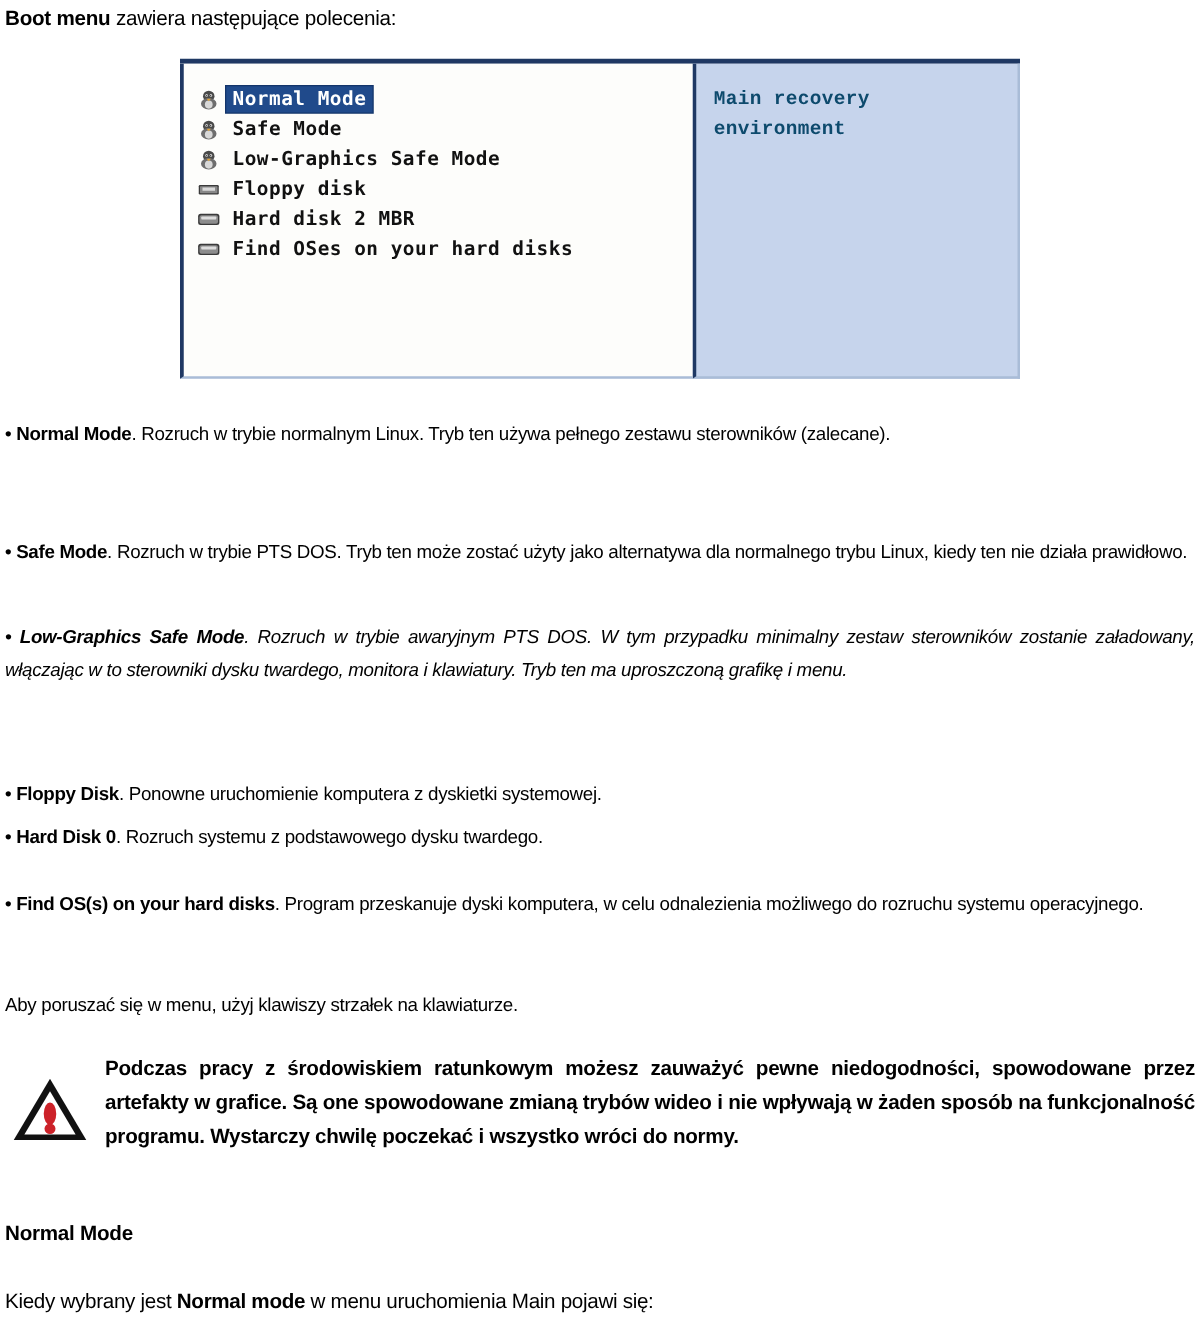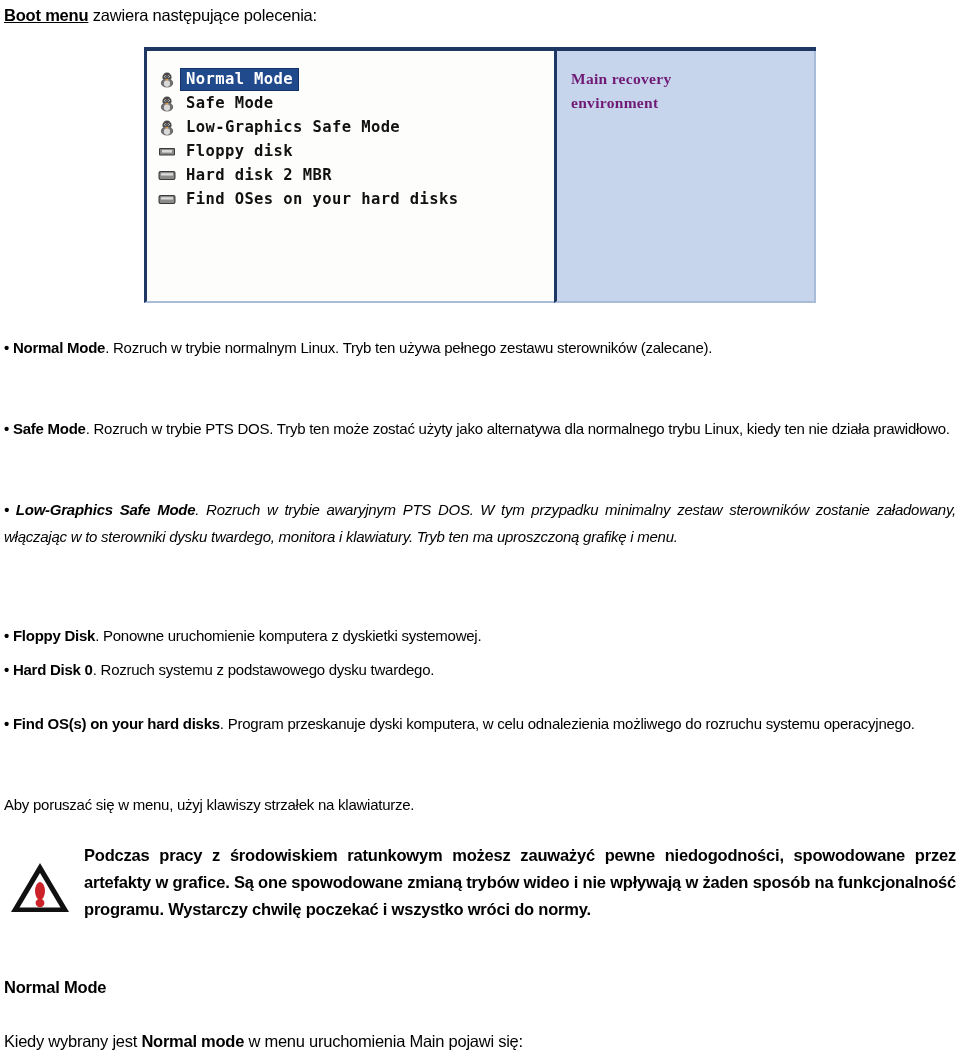--- a/index.html
+++ b/index.html
@@ -27,21 +27,20 @@
     position: absolute;
     left: 4px;
     top: 4px;
     font-size: 16.5px;
     line-height: 22px;
     white-space: nowrap;
     letter-spacing: -0.2px;
   }
   .intro-line .b {
     font-weight: bold;
-    text-decoration: underline;
   }
 
   
   .figure {
     position: absolute;
     left: 144px;
     top: 47px;
     width: 672px;
     height: 256px;
     box-sizing: border-box;
@@ -98,25 +97,25 @@
   .mi-icon {
     width: 20px;
     height: 17px;
     margin-right: 4px;
     flex: 0 0 20px;
     position: relative;
   }
   .mi-icon svg { display: block; }
 
   .info-text {
-    font-family: Liberation Serif, serif;
+    font-family: Liberation Mono, monospace;
     font-size: 15.5px;
     font-weight: bold;
     line-height: 24px;
-    color: #701a75;
+    color: #0c4a6e;
     letter-spacing: 0.3px;
   }
   .info-text div { white-space: nowrap; }
 
   
   .para {
     position: absolute;
     left: 4px;
     width: 952px;
     font-size: 15px;
@@ -277,21 +276,21 @@
         <div>environment</div>
       </div>
     </div>
 
   </div>
 
   <div class="para" style="top:334px;">
     <b>• Normal Mode</b><span>. Rozruch w trybie normalnym Linux. Tryb ten używa pełnego zestawu sterowników (zalecane).</span>
   </div>
 
-  <div class="para" style="top:415px;">
+  <div class="para" style="top:428px;">
     <b>• Safe Mode</b><span>. Rozruch w trybie PTS DOS. Tryb ten może zostać użyty jako alternatywa dla normalnego trybu Linux, kiedy ten nie działa prawidłowo.</span>
   </div>
 
   <div class="para" style="top:496px;font-style:italic;">
     <b>• Low-Graphics Safe Mode</b><span>. Rozruch w trybie awaryjnym PTS DOS. W tym przypadku minimalny zestaw sterowników zostanie załadowany, włączając w to sterowniki dysku twardego, monitora i klawiatury. Tryb ten ma uproszczoną grafikę i menu.</span>
   </div>
 
   <div class="para nojust" style="top:603px;margin-top:19px;">
     <b>• Floppy Disk</b><span>. Ponowne uruchomienie komputera z dyskietki systemowej.</span>
   </div>

